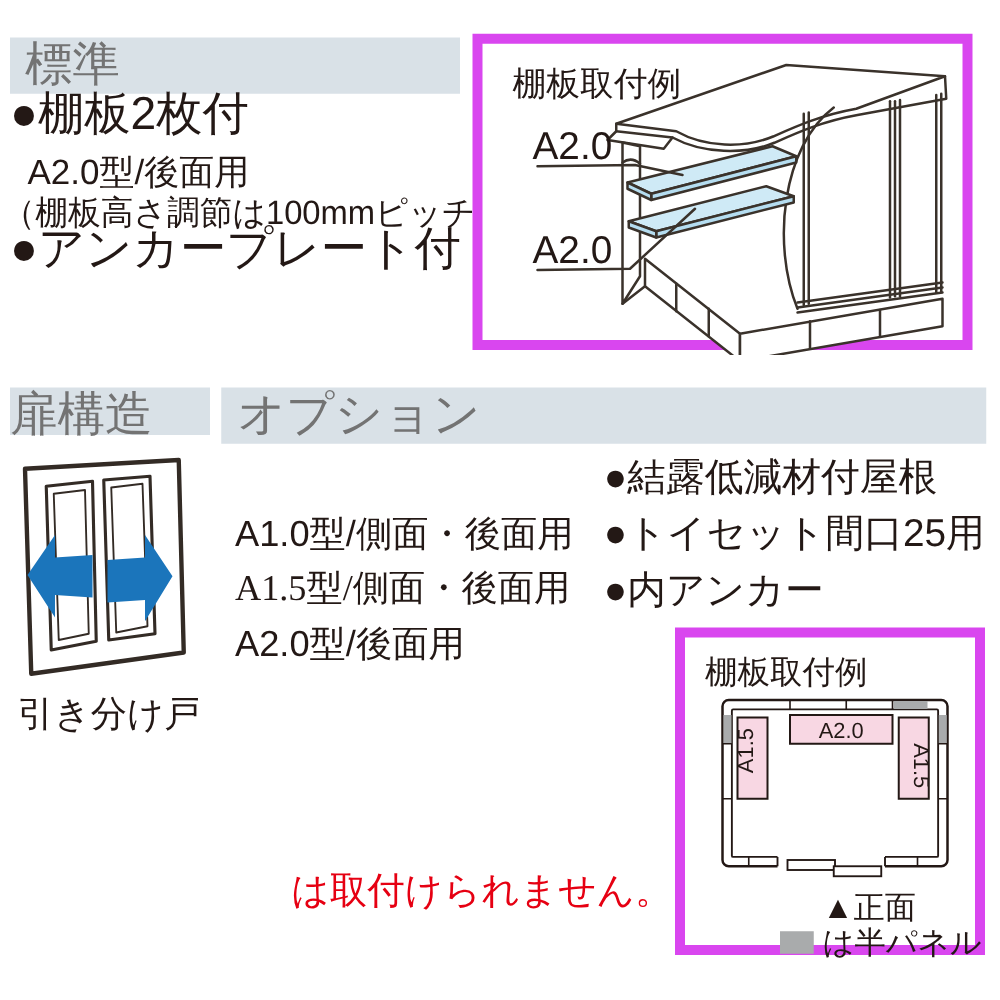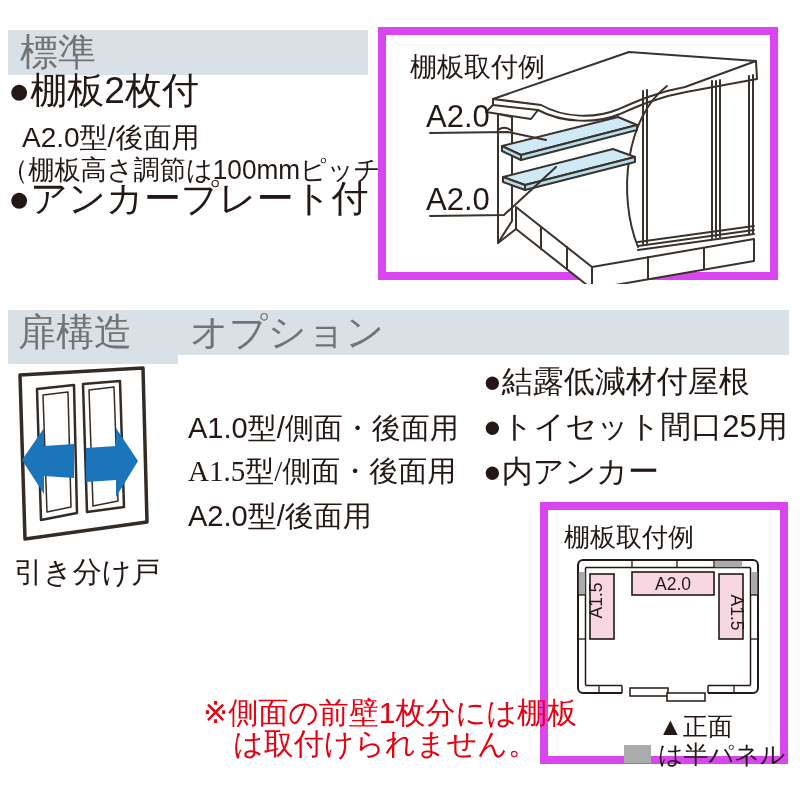--- a/index.html
+++ b/index.html
@@ -71,21 +71,21 @@
         <path fill="#b5ddf0" d="M 117,142 L 139,150 L 139,155 L 117,147 Z"></path>
 
         <path d="M 44,98 L 122,97 L 160,105"></path>
         <path d="M 44,181 L 118,180 L 170,132"></path>
       </g>
       <text x="40" y="92" font-size="31">A2.0</text>
       <text x="40" y="175" font-size="31">A2.0</text>
     </svg>
   </div>
 
-  <div class="bar" style="left:8px;top:310px;width:160px;height:54px;padding-left:10px;">
+  <div class="bar" style="left:8px;top:310px;width:160px;height:38px;">
     <span>扉構造</span>
   </div>
   <svg style="position:absolute;left:16px;top:364px;" width="150" height="192" viewBox="0 0 150 192">
     <g stroke="#332b25" fill="#fff" stroke-linejoin="round">
       <path stroke-width="3.5" d="M 4,11 L 127,4 L 131,158 L 9,175 Z"></path>
       <path stroke-width="2.5" d="M 21,25 L 58,21 L 61,149 L 25,156 Z"></path>
       <path stroke-width="1.5" d="M 27,31 L 52,28 L 55,143 L 31,148 Z"></path>
       <path stroke-width="2.5" d="M 67,20 L 104,17 L 108,143 L 71,148 Z"></path>
       <path stroke-width="1.5" d="M 73,26 L 98,23 L 102,137 L 77,142 Z"></path>
     </g>
@@ -143,17 +143,16 @@
       <text x="99" y="38" font-size="17.5" text-anchor="middle">A2.0</text>
       <text x="34" y="54.5" font-size="17.5" text-anchor="middle" transform="rotate(-90 28 54.5)">A1.5</text>
       <text x="163" y="54.5" font-size="17.5" text-anchor="middle" transform="rotate(90 157 54.5)">A1.5</text>
     </svg>
     <span class="t" style="left:110px;top:202px;font-size:25px;text-align:right;">▲正面</span>
     <span class="swatch" style="left:76px;top:235px;width:27px;height:18px;"></span>
     <span class="t" style="left:110px;top:230px;font-size:25px;">は半パネル</span>
   </div>
 
   <div class="red" style="left:203px;top:697px;">
-    <div>※側面の前壁1枚分には棚板</div>
     <div style="margin-left:30px;">は取付けられません。</div>
   </div>
 
 </div>
 
 </body></html>

